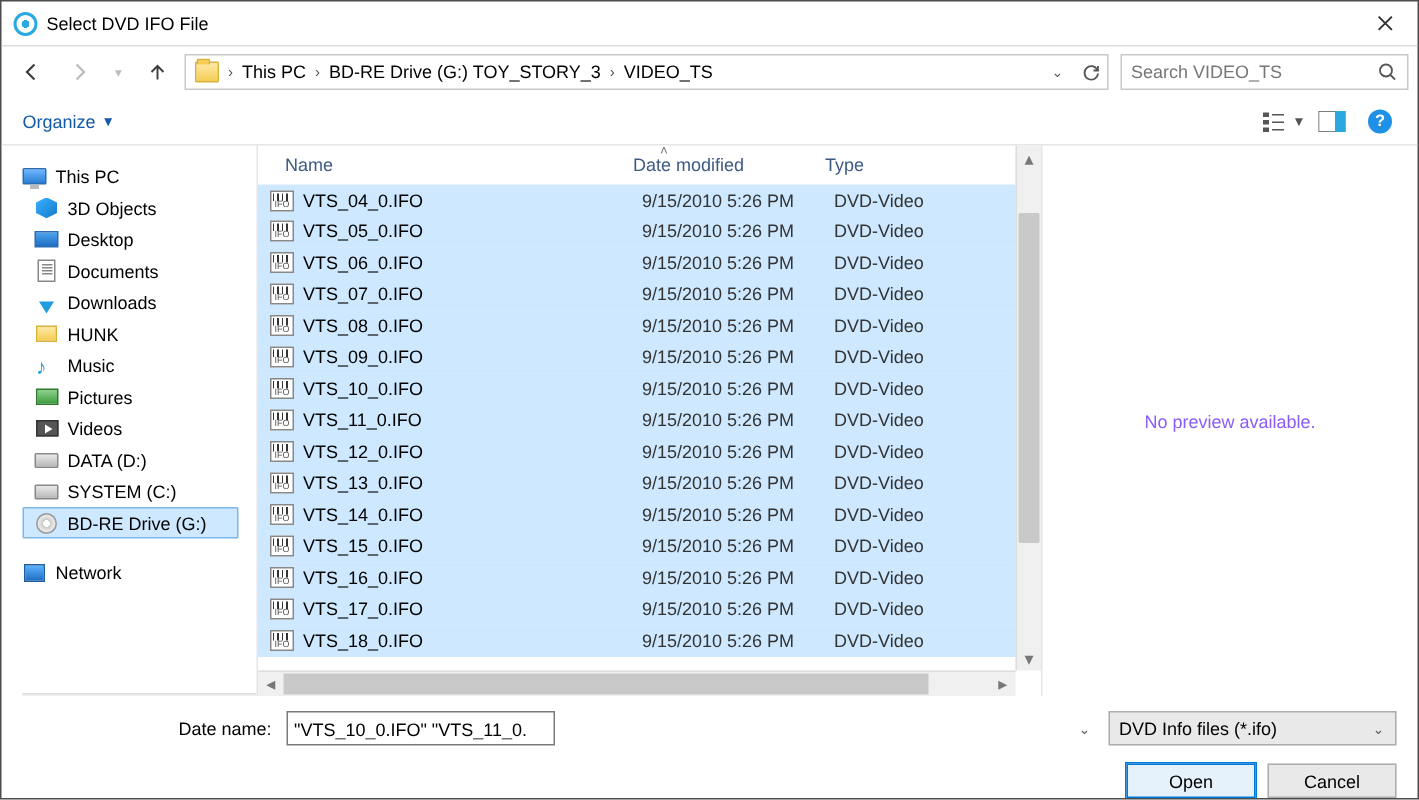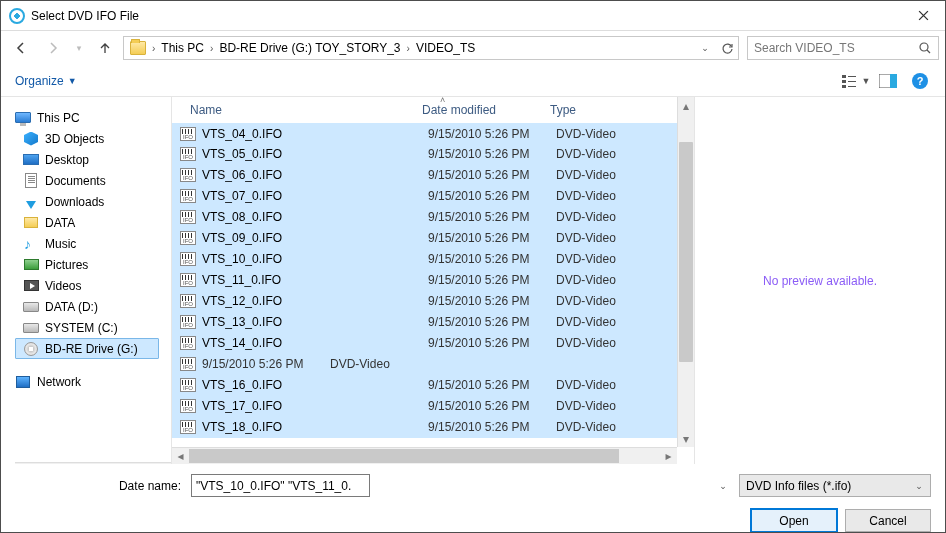--- a/index.html
+++ b/index.html
@@ -225,21 +225,21 @@
         <div class="navitem">
           <span class="i">
             <span class="i-down"></span>
           </span>
           <span>Downloads</span>
         </div>
         <div class="navitem">
           <span class="i">
             <span class="i-hunk"></span>
           </span>
-          <span>DATA</span>
+          <span>HUNK</span>
         </div>
         <div class="navitem">
           <span class="i">
             <span class="i-music">♪</span>
           </span>
           <span>Music</span>
         </div>
         <div class="navitem">
           <span class="i">
             <span class="i-pic"></span>
@@ -355,20 +355,21 @@
           <span class="c-type">DVD-Video</span>
         </div>
         <div class="row sel">
           <span class="fic"></span>
           <span class="c-name">VTS_14_0.IFO</span>
           <span class="c-date">9/15/2010 5:26 PM</span>
           <span class="c-type">DVD-Video</span>
         </div>
         <div class="row sel">
           <span class="fic"></span>
+          <span class="c-name">VTS_15_0.IFO</span>
           <span class="c-date">9/15/2010 5:26 PM</span>
           <span class="c-type">DVD-Video</span>
         </div>
         <div class="row sel">
           <span class="fic"></span>
           <span class="c-name">VTS_16_0.IFO</span>
           <span class="c-date">9/15/2010 5:26 PM</span>
           <span class="c-type">DVD-Video</span>
         </div>
         <div class="row sel">

